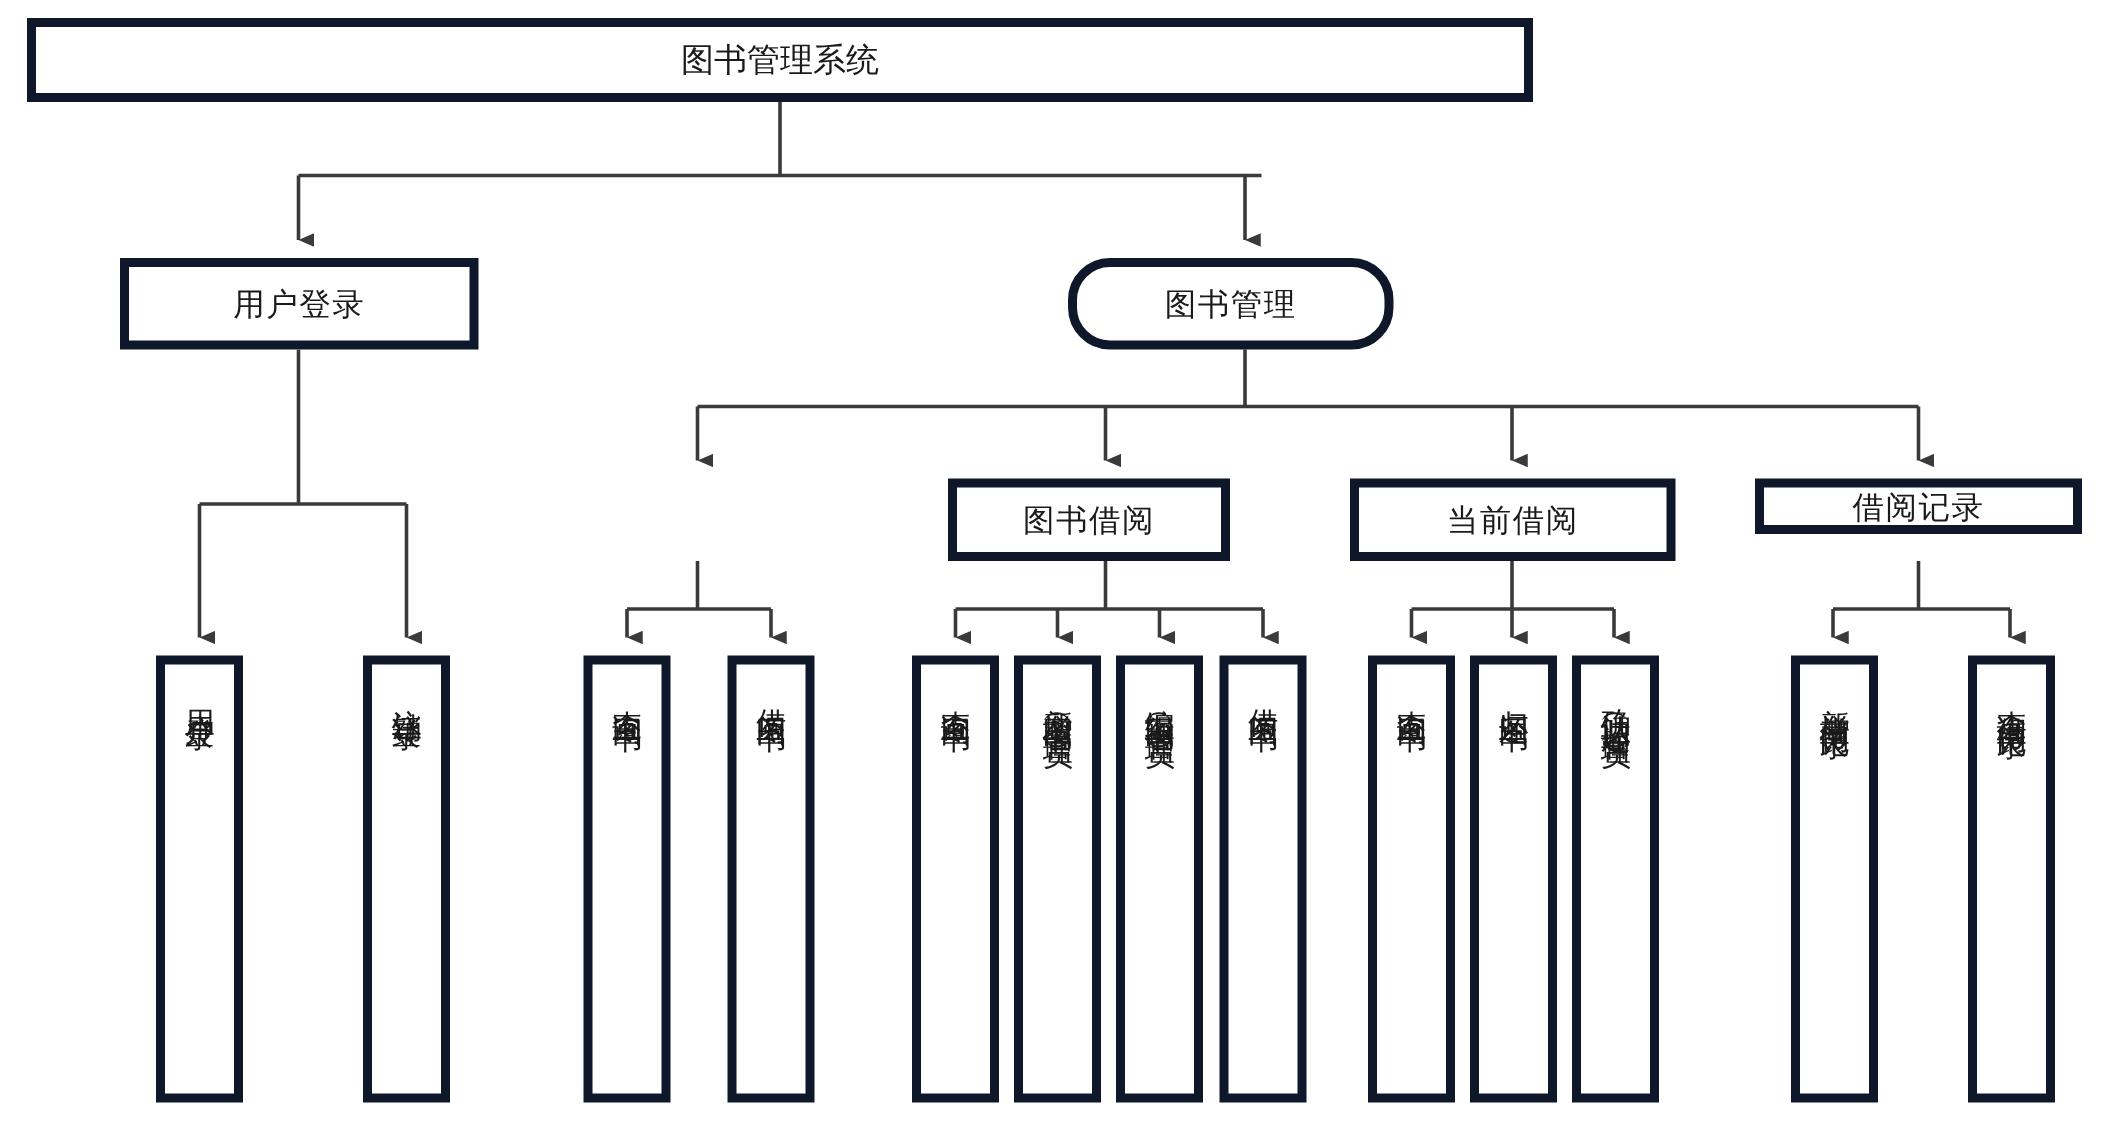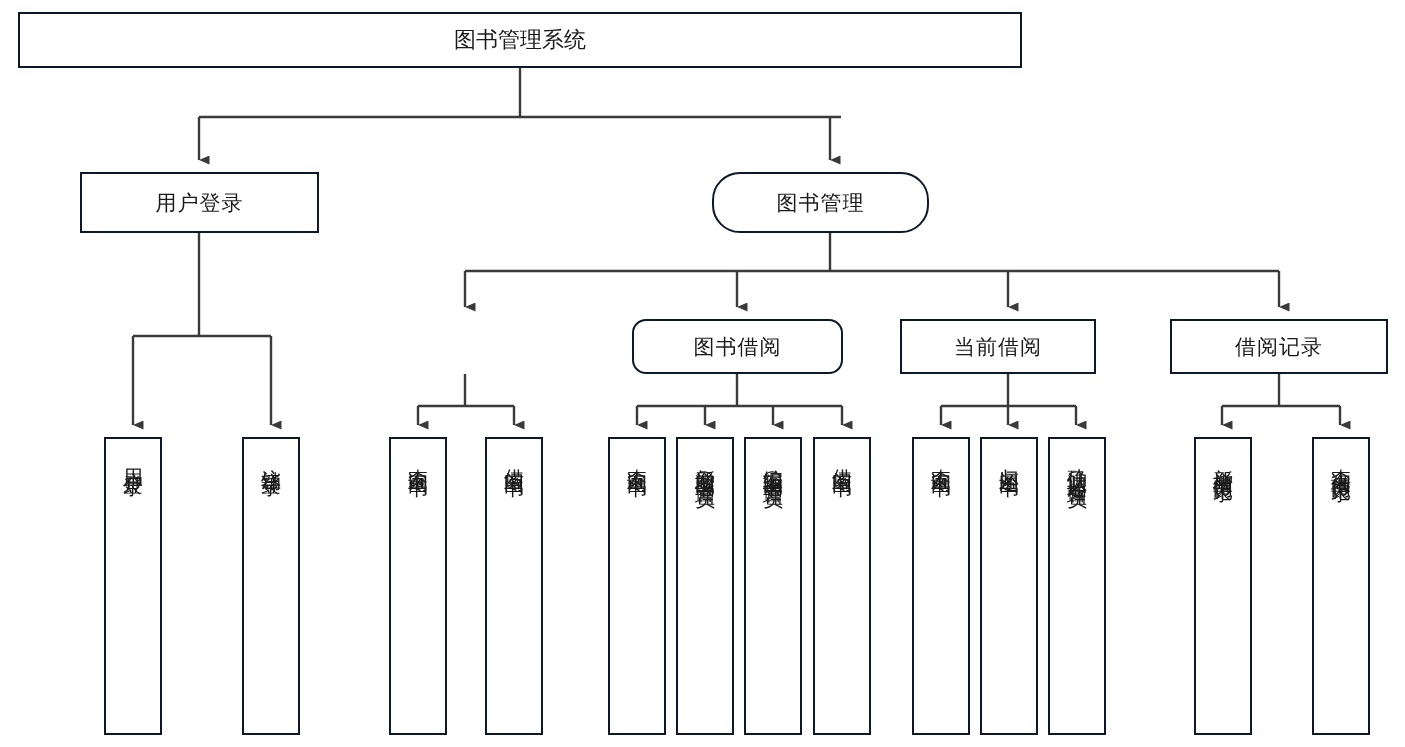--- a/index.html
+++ b/index.html
@@ -18,21 +18,21 @@
     position:absolute;
     left:0; top:0;
     width:1405px;
     height:747px;
     pointer-events:none;
   }
   .node{
     position:absolute;
     box-sizing:border-box;
     background:#ffffff;
-    border:2px solid #0f172a;
+    border:6px solid #0f172a;
     display:flex;
     align-items:center;
     justify-content:center;
     color:#1a1a1a;
   }
   .node.h{
     
     font-size:21px;
     letter-spacing:1px;
   }
@@ -123,27 +123,27 @@
     <span>图书管理系统</span>
   </div>
 
   <div class="node h" style="left:80px; top:172px; width:239px; height:61px;">
     <span>用户登录</span>
   </div>
   <div class="node h" style="left:712px; top:172px; width:217px; height:61px;border-radius:28px;">
     <span>图书管理</span>
   </div>
 
-  <div class="node h" style="left:632px; top:319px; width:211px; height:55px;border-radius:14px;">
+  <div class="node h" style="left:632px; top:319px; width:188px; height:55px;">
     <span>图书借阅</span>
   </div>
-  <div class="node h" style="left:900px; top:319px; width:196px; height:55px;">
+  <div class="node h" style="left:900px; top:319px; width:217px; height:55px;">
     <span>当前借阅</span>
   </div>
-  <div class="node h" style="left:1170px; top:319px; width:218px; height:55px;">
+  <div class="node h" style="left:1170px; top:319px; width:218px; height:37px;">
     <span>借阅记录</span>
   </div>
 
   <div class="node v" style="left:104px; top:437px; width:58px; height:298px;">
     <span class="vtext">用户登录</span>
   </div>
   <div class="node v" style="left:242px; top:437px; width:58px; height:298px;">
     <span class="vtext">注销登录</span>
   </div>
 

